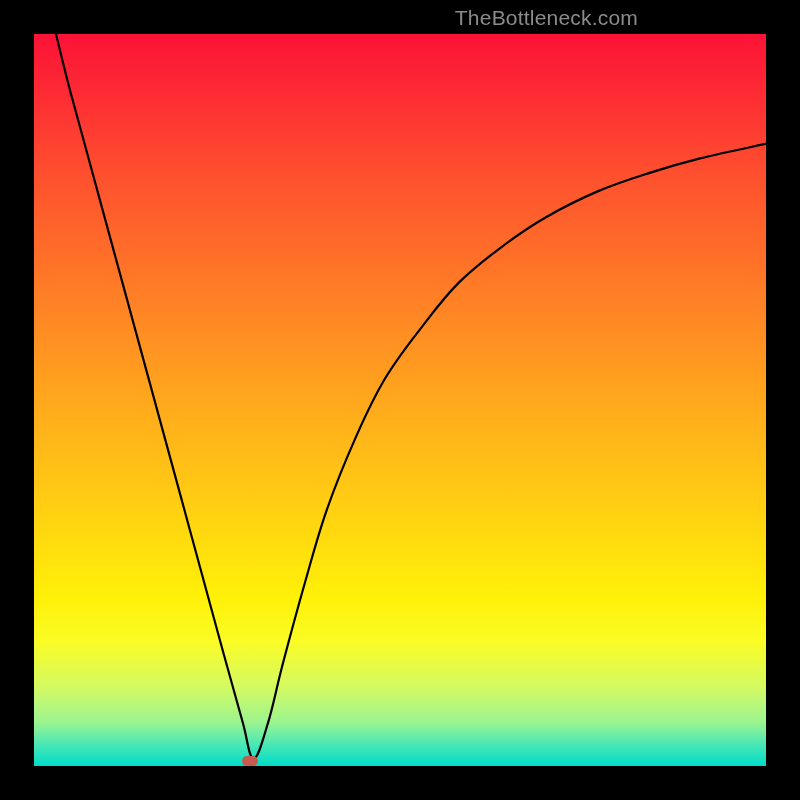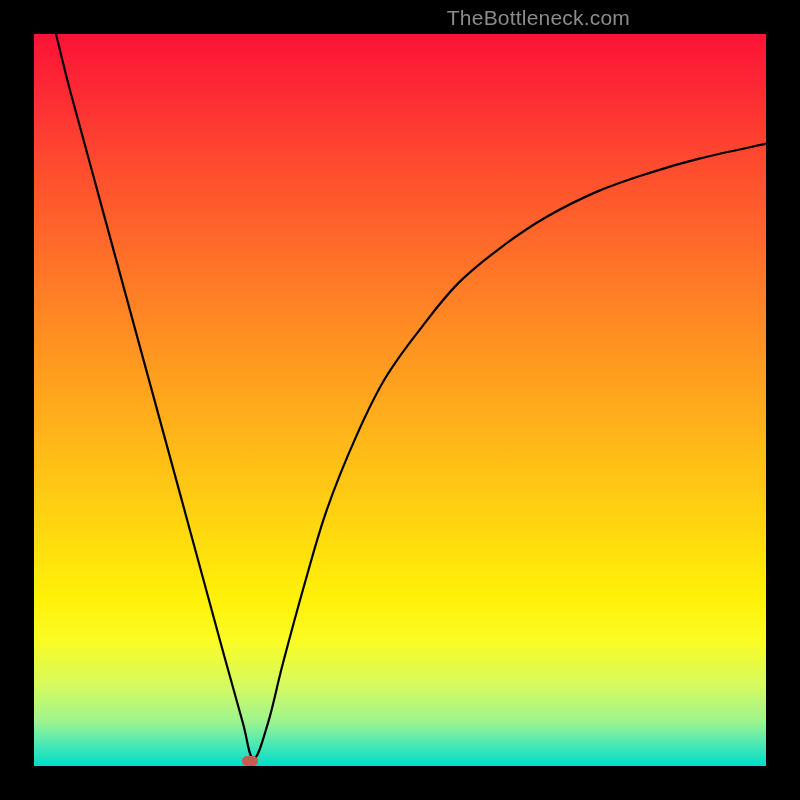--- a/index.html
+++ b/index.html
@@ -11,20 +11,21 @@
     overflow: hidden;
     font-family: Arial, Helvetica, sans-serif;
   }
   .frame {
     position: absolute;
     left: 0;
     top: 0;
     width: 640px;
     height: 800px;
     background: #000;
+    padding-left: 8px;
   }
   .plot-area {
     position: absolute;
     left: 34px;
     top: 34px;
     width: 732px;
     height: 732px;
     
     background: linear-gradient(
       to bottom,

